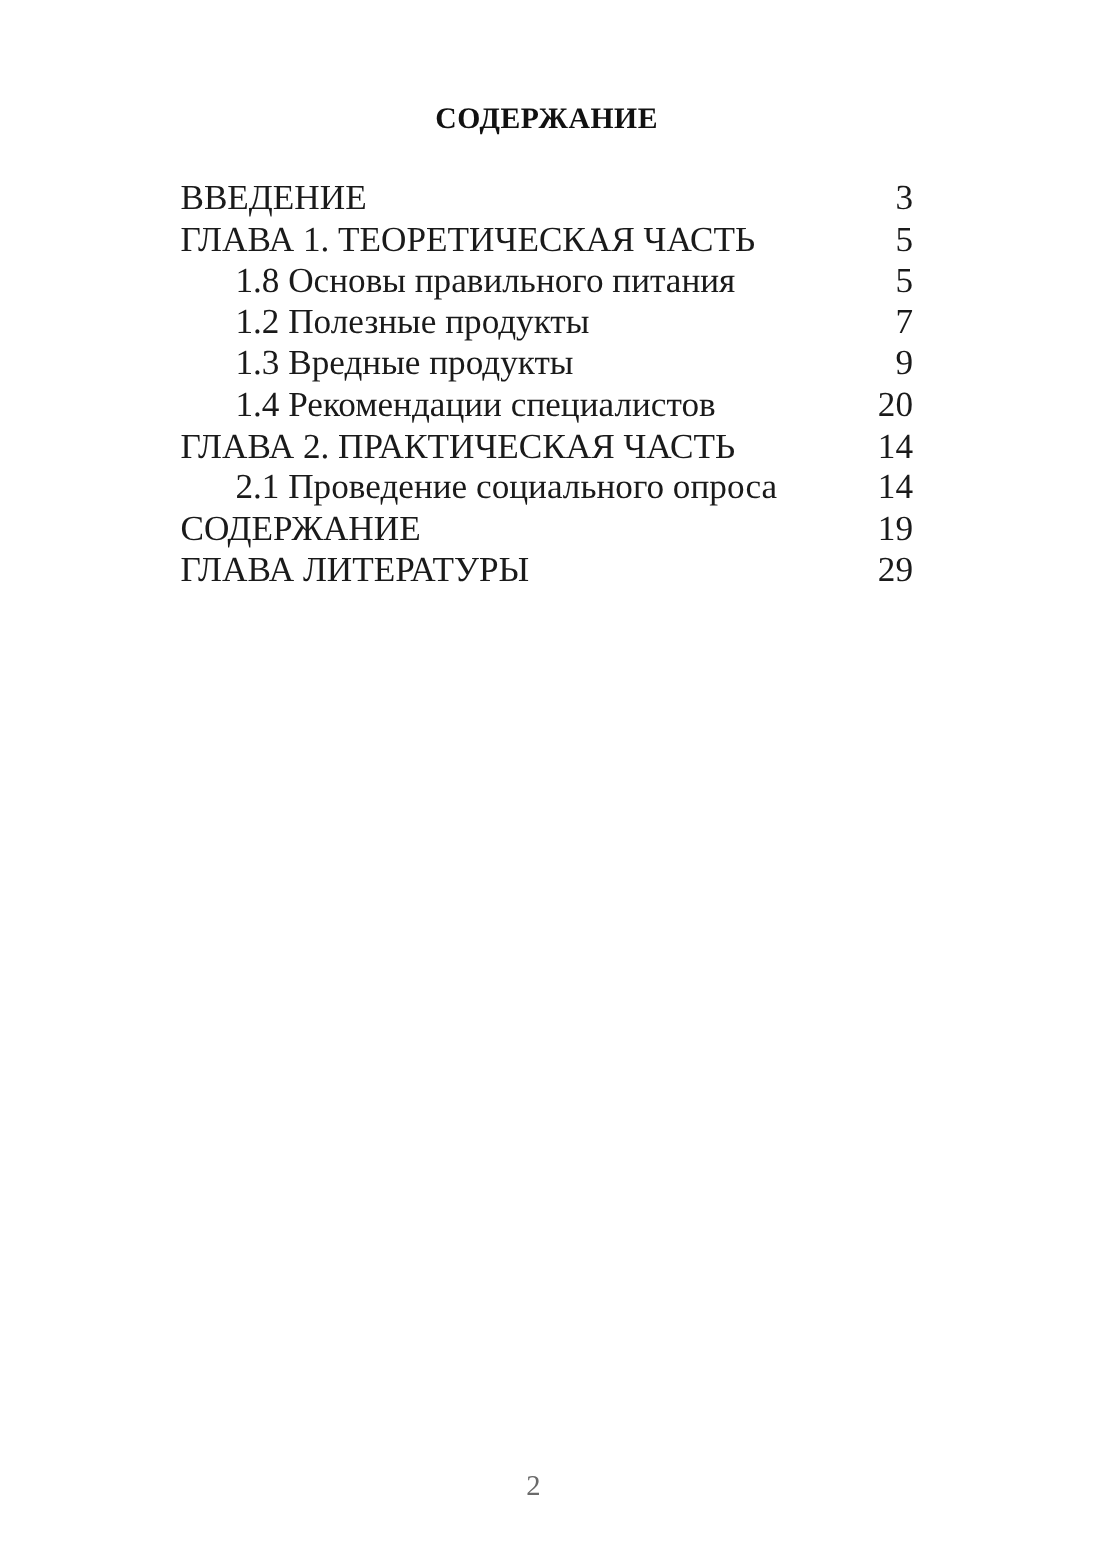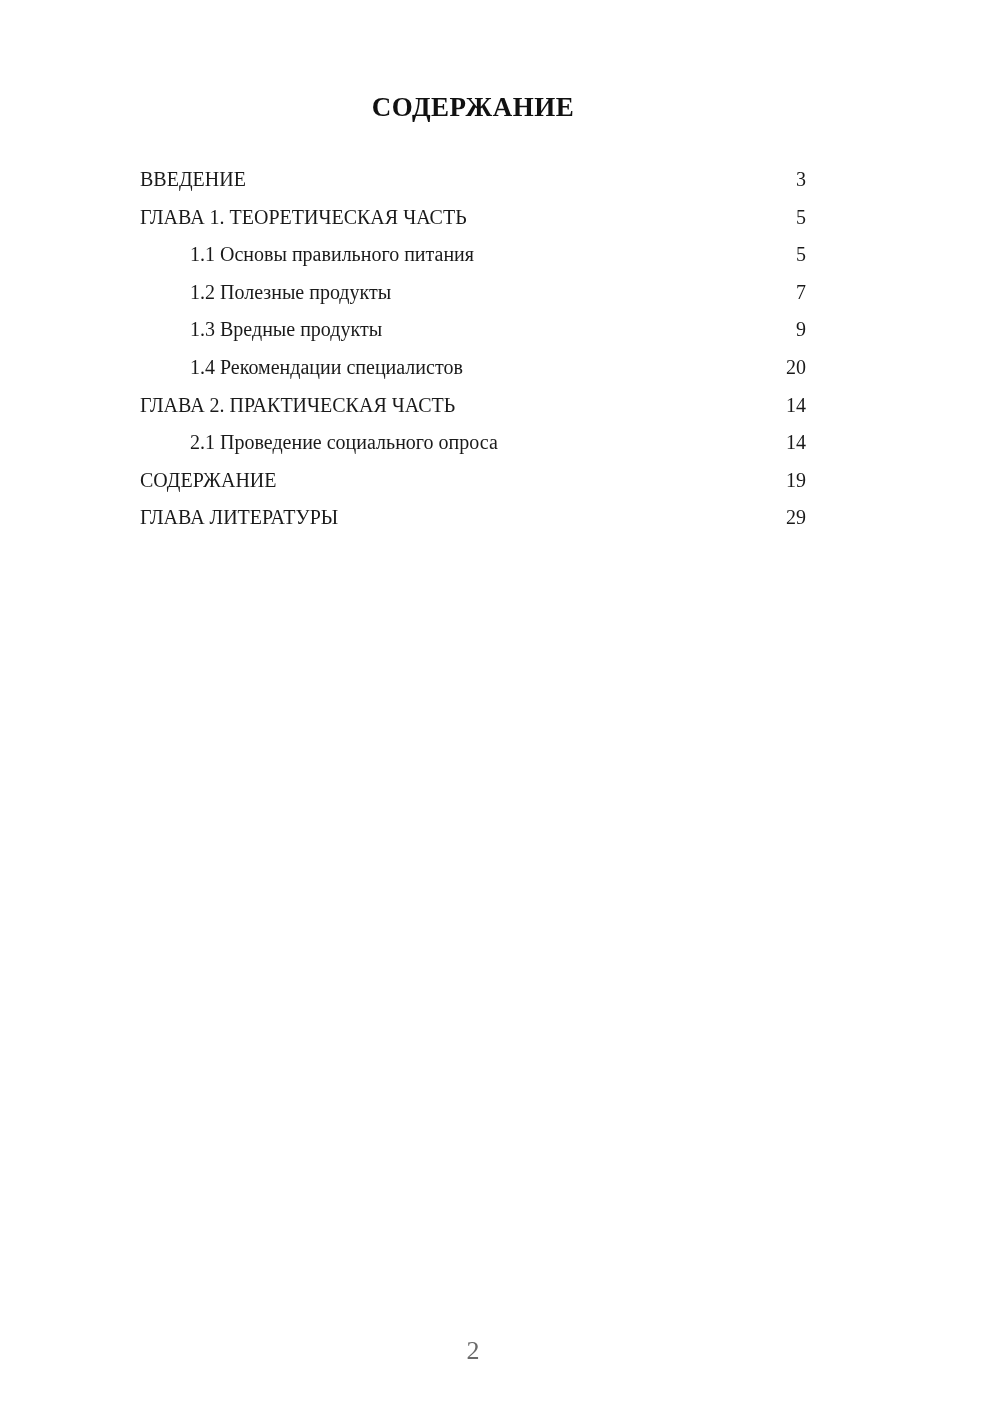--- a/index.html
+++ b/index.html
@@ -13,40 +13,41 @@
     font-family: "Liberation Serif", "DejaVu Serif", serif;
     color: #1a1a1a;
     position: relative;
     overflow: hidden;
   }
   .page {
     position: relative;
     width: 888px;
     height: 1414px;
     background: #ffffff;
+    padding-left: 24px;
   }
   .content {
     padding: 92px 82px 0 140px; 
   }
   .doc-title {
     text-align: center;
     font-weight: bold;
     font-size: 27px;
     line-height: 31px;
     letter-spacing: 0.5px;
     color: #111111;
   }
   .toc {
     margin-top: 38px;
   }
   .toc-row {
     display: flex;
     justify-content: space-between;
     align-items: baseline;
-    font-size: 20px;
+    font-size: 32px;
     line-height: 37.6px;
     white-space: nowrap;
   }
   .toc-row .toc-label {
     flex: 1 1 auto;
     overflow: hidden;
   }
   .toc-row.level-1 .toc-label {
     padding-left: 50px;
   }
@@ -75,21 +76,21 @@
     <div class="toc" id="toc">
         <div class="toc-row level-0">
           <span class="toc-label">ВВЕДЕНИЕ</span>
           <span class="toc-page">3</span>
         </div>
         <div class="toc-row level-0">
           <span class="toc-label">ГЛАВА 1. ТЕОРЕТИЧЕСКАЯ ЧАСТЬ</span>
           <span class="toc-page">5</span>
         </div>
         <div class="toc-row level-1">
-          <span class="toc-label">1.1 Основы правильного питания</span>
+          <span class="toc-label">1.8 Основы правильного питания</span>
           <span class="toc-page">5</span>
         </div>
         <div class="toc-row level-1">
           <span class="toc-label">1.2 Полезные продукты</span>
           <span class="toc-page">7</span>
         </div>
         <div class="toc-row level-1">
           <span class="toc-label">1.3 Вредные продукты</span>
           <span class="toc-page">9</span>
         </div>

